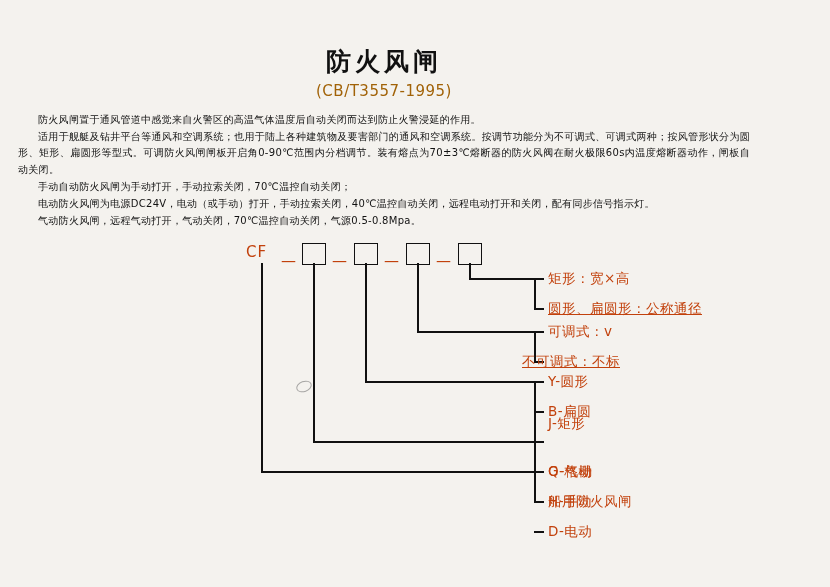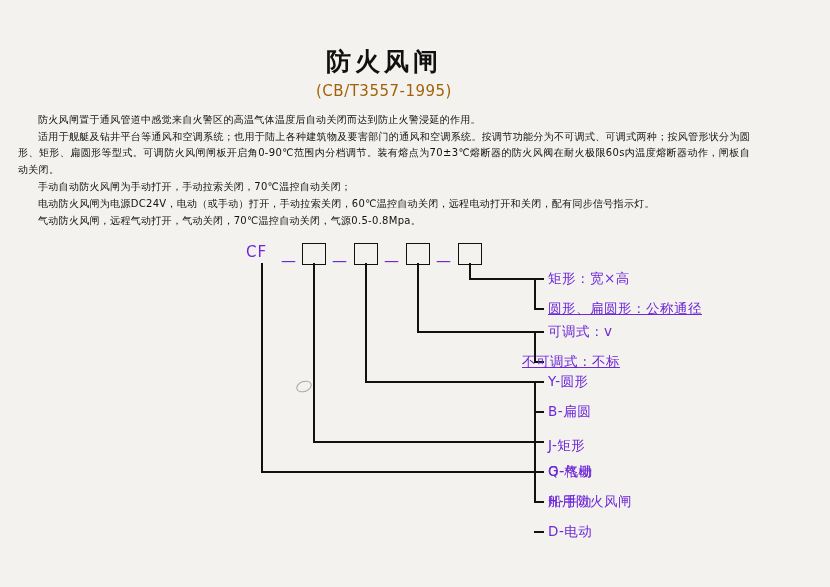--- a/index.html
+++ b/index.html
@@ -46,21 +46,21 @@
     text-align: justify;
     letter-spacing: 0.3px;
     color: #111;
   }
   .diagram {
     position: relative;
     width: 794px;
     height: 250px;
     margin-top: 14px;
     font-size: 13.5px;
-    color: #6d28d9;
+    color: #c2410c;
   }
   .cf-label {
     position: absolute;
     left: 228px;
     top: 0px;
     font-size: 15px;
     letter-spacing: 1px;
   }
   .dash {
     position: absolute;
@@ -107,21 +107,21 @@
 <body>
 
 <div class="page">
 
   <div class="title">防火风闸</div>
   <div class="subtitle">(CB/T3557-1995)</div>
 
   <p class="body-text">防火风闸置于通风管道中感觉来自火警区的高温气体温度后自动关闭而达到防止火警浸延的作用。</p>
   <p class="body-text">适用于舰艇及钻井平台等通风和空调系统；也用于陆上各种建筑物及要害部门的通风和空调系统。按调节功能分为不可调式、可调式两种；按风管形状分为圆形、矩形、扁圆形等型式。可调防火风闸闸板开启角0-90℃范围内分档调节。装有熔点为70±3℃熔断器的防火风阀在耐火极限60s内温度熔断器动作，闸板自动关闭。</p>
   <p class="body-text">手动自动防火风闸为手动打开，手动拉索关闭，70℃温控自动关闭；</p>
-  <p class="body-text">电动防火风闸为电源DC24V，电动（或手动）打开，手动拉索关闭，60℃温控自动关闭，远程电动打开和关闭，配有同步信号指示灯。</p>
+  <p class="body-text">电动防火风闸为电源DC24V，电动（或手动）打开，手动拉索关闭，40℃温控自动关闭，远程电动打开和关闭，配有同步信号指示灯。</p>
   <p class="body-text">气动防火风闸，远程气动打开，气动关闭，70℃温控自动关闭，气源0.5-0.8Mpa。</p>
 
   <div class="diagram">
 
     <div class="cf-label">CF</div>
 
     <div class="dash" style="left:263px;">—</div>
     <div class="box" style="left:284px;"></div>
 
     <div class="dash" style="left:314px;">—</div>
@@ -153,21 +153,21 @@
 
     <div class="vline" style="left:347px; top:20px; height:118px;"></div>
     <div class="hline" style="left:347px; top:138px; width:169px;"></div>
     <div class="vline" style="left:516px; top:138px; height:90px;"></div>
     <div class="hline" style="left:516px; top:138px; width:10px;"></div>
     <div class="hline" style="left:516px; top:168px; width:10px;"></div>
     <div class="hline" style="left:516px; top:198px; width:10px;"></div>
     <div class="hline" style="left:516px; top:228px; width:10px;"></div>
     <div class="leg-label" style="left:530px; top:130px;text-align:right;">Y-圆形</div>
     <div class="leg-label" style="left:530px; top:160px;">B-扁圆</div>
-    <div class="leg-label" style="left:530px; top:194px;">J-矩形</div>
+    <div class="leg-label" style="left:530px; top:172px;">J-矩形</div>
     <div class="leg-label" style="left:530px; top:220px;">G-格栅</div>
 
     <div class="vline" style="left:295px; top:20px; height:178px;"></div>
     <div class="hline" style="left:295px; top:198px; width:221px;"></div>
     <div class="vline" style="left:516px; top:198px; height:60px;"></div>
     <div class="hline" style="left:516px; top:258px; width:10px;"></div>
     <div class="hline" style="left:516px; top:288px; width:10px;"></div>
     <div class="leg-label" style="left:530px; top:250px;">H-手动</div>
     <div class="leg-label" style="left:530px; top:280px;">D-电动</div>
 

